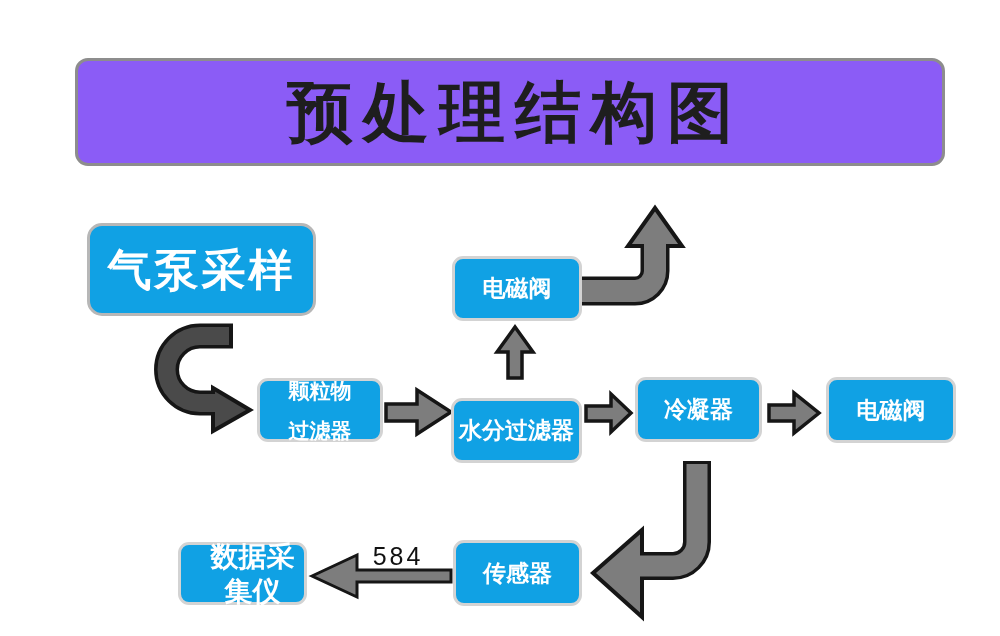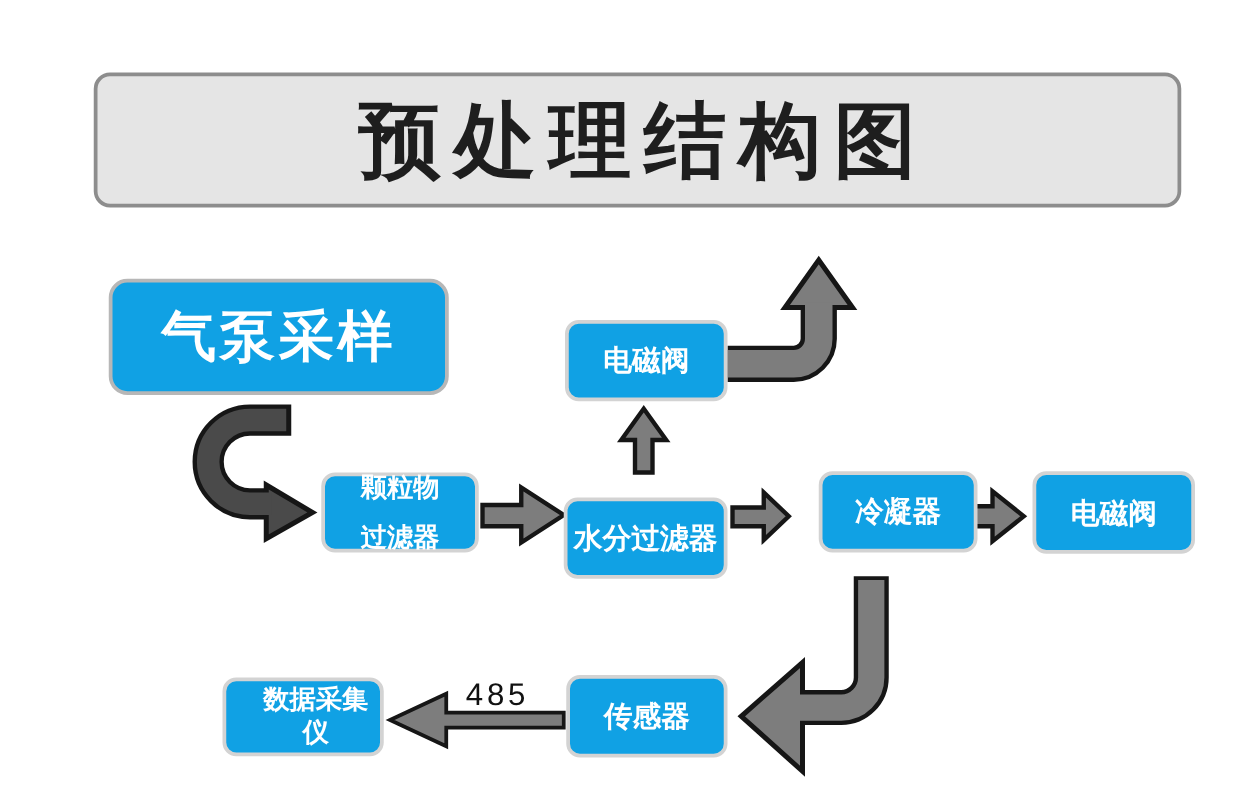--- a/index.html
+++ b/index.html
@@ -3,47 +3,47 @@
 <meta charset="utf-8">
 <style>
   html,body{margin:0;padding:0;background:#ffffff;}
   .canvas{
     position:relative;width:1000px;height:636px;background:#ffffff;overflow:hidden;
     font-family:"Liberation Sans","DejaVu Sans",sans-serif;
   }
   .arrow-layer{position:absolute;left:0;top:0;z-index:1;}
   .title-box{
     position:absolute;left:75px;top:58px;width:870px;height:108px;
-    background:#e5e5e5;border:3px solid #8d8d8d;border-radius:13px;
+    background:#8b5cf6;border:3px solid #8d8d8d;border-radius:13px;
     display:flex;align-items:center;justify-content:center;z-index:2;box-sizing:border-box;
   }
   .title-text{
     font-size:66px;font-weight:bold;color:#1e1e1e;letter-spacing:10px;
     line-height:1;padding-left:10px;
   }
   .node{
     position:absolute;background:#10a1e4;border:3px solid #d3d3d3;border-radius:11px;
     display:flex;flex-direction:column;align-items:center;justify-content:center;
     color:#ffffff;z-index:2;box-sizing:border-box;text-align:center;
   }
   .node .lbl{font-weight:700;line-height:1.25;}
-  .node-pump{left:87px;top:223px;width:272px;height:93px;border-radius:15px;border-color:#b7b7b7;}
+  .node-pump{left:87px;top:223px;width:229px;height:93px;border-radius:15px;border-color:#b7b7b7;}
   .node-pump .lbl{font-size:44px;font-weight:800;letter-spacing:3px;}
   .node-solenoid-top{left:452px;top:256px;width:130px;height:65px;}
   .node-solenoid-top .lbl{font-size:23px;}
   .node-particulate{left:257px;top:378px;width:126px;height:64px;gap:13px;}
   .node-particulate .lbl{font-size:21px;line-height:27px;}
   .node-water{left:451px;top:398px;width:131px;height:65px;align-items:center;}
   .node-water .lbl{font-size:23px;}
-  .node-condenser{left:635px;top:377px;width:127px;height:65px;margin-left:20px;}
+  .node-condenser{left:635px;top:377px;width:127px;height:65px;}
   .node-condenser .lbl{font-size:23px;}
   .node-solenoid-right{left:826px;top:377px;width:130px;height:66px;}
   .node-solenoid-right .lbl{font-size:23px;}
   .node-datalogger{left:178px;top:542px;width:129px;height:63px;}
-  .node-datalogger .lbl{font-size:21px;margin-left:20px;}
+  .node-datalogger .lbl{font-size:28px;margin-left:20px;}
   .node-sensor{left:453px;top:540px;width:129px;height:66px;}
   .node-sensor .lbl{font-size:23px;}
   .bus-label{
     position:absolute;left:365px;top:542px;width:66px;text-align:center;
     font-size:25px;color:#111111;letter-spacing:3px;z-index:2;
   }
 </style>
 </head>
 <body>
 
@@ -120,15 +120,15 @@
   </div>
 
   <div class="node node-datalogger">
     <span class="lbl">数据采集仪</span>
   </div>
 
   <div class="node node-sensor">
     <span class="lbl">传感器</span>
   </div>
 
-  <div class="bus-label">485</div>
+  <div class="bus-label">584</div>
 
 </div>
 
 </body></html>

